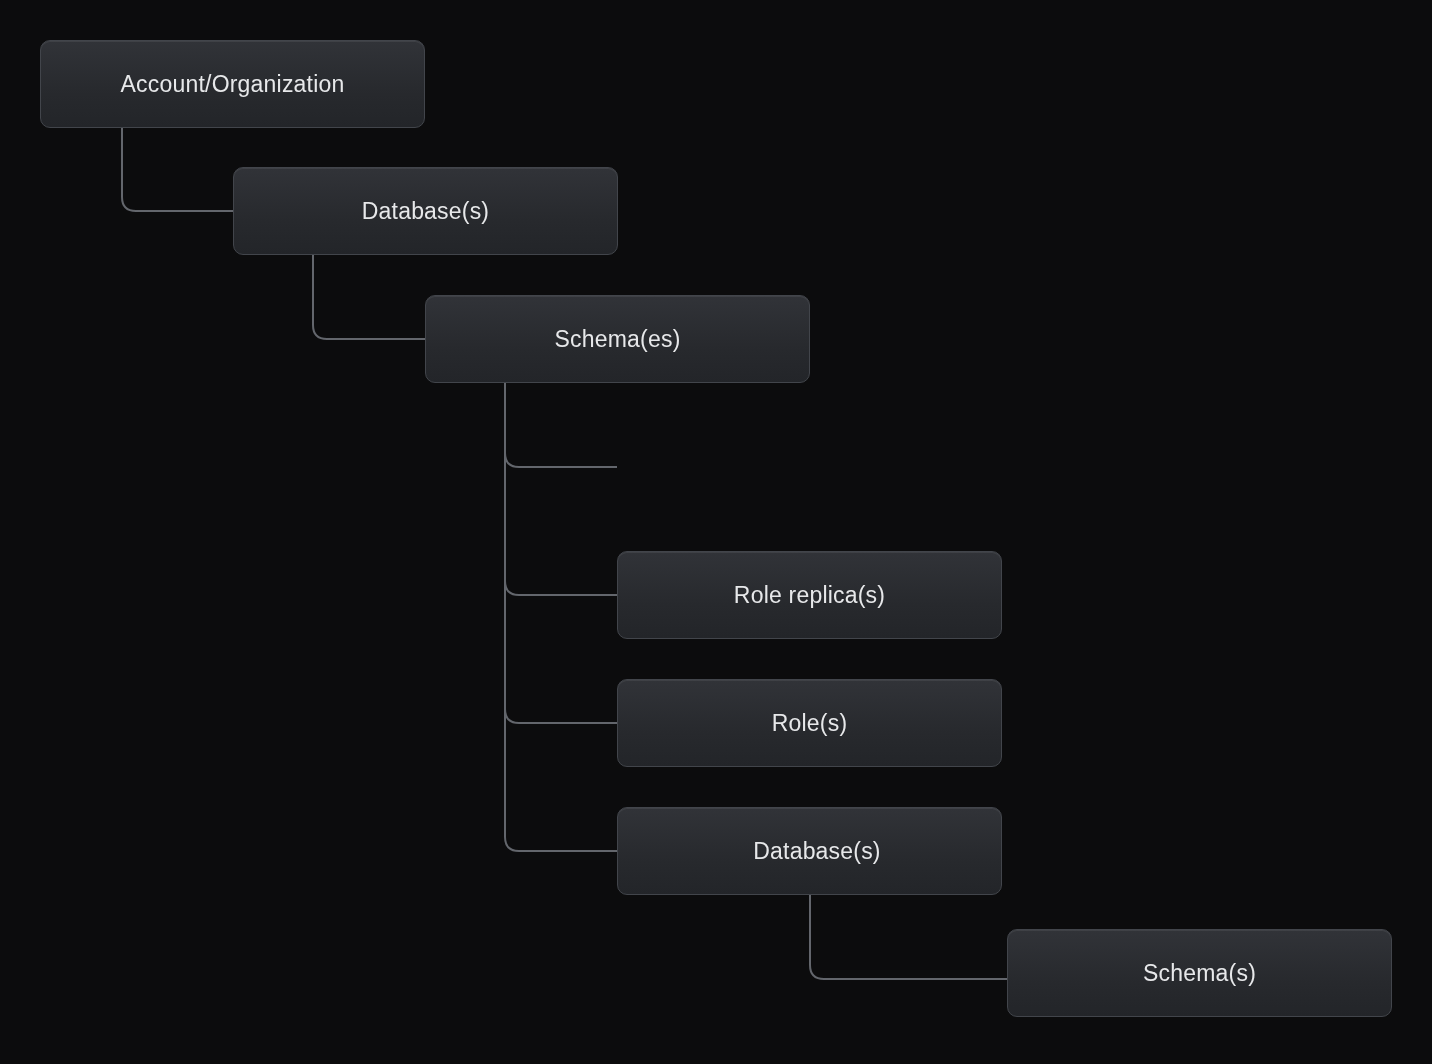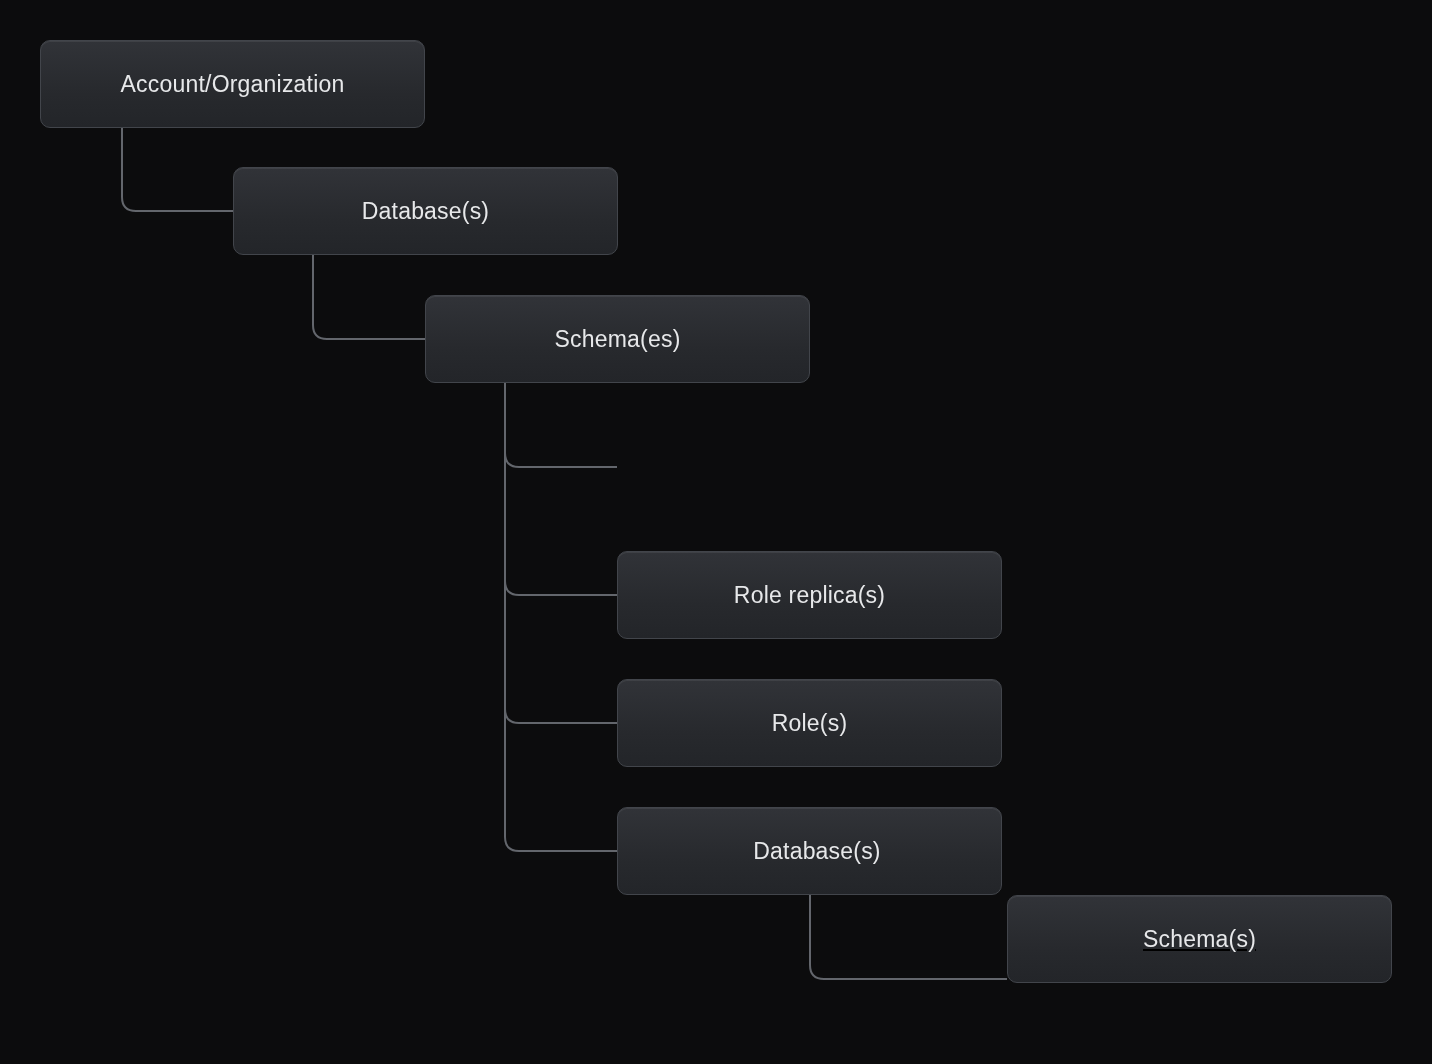--- a/index.html
+++ b/index.html
@@ -47,21 +47,21 @@
     letter-spacing: 0.2px;
     white-space: nowrap;
   }
   .n0 { left: 40px;   top: 40px;  }
   .n1 { left: 233px;  top: 167px; }
   .n2 { left: 425px;  top: 295px; }
   .n3 { left: 617px;  top: 423px; }
   .n4 { left: 617px;  top: 551px; }
   .n5 { left: 617px;  top: 679px; align-items: center; }
   .n6 { left: 617px;  top: 807px; padding-left: 15px; }
-  .n7 { left: 1007px; top: 895px; text-decoration: underline; }
+  .n7 { left: 1007px; top: 929px; }
 </style>
 </head>
 <body>
 
 <div class="canvas">
 
   <svg class="edges" viewBox="0 0 1432 1064" xmlns="http://www.w3.org/2000/svg">
     <path d="M122 127 V197 Q122 211 136 211 H233"></path>
     <path d="M313 255 V325 Q313 339 327 339 H425"></path>
     <path d="M505 383 V453 Q505 467 519 467 H617"></path>

